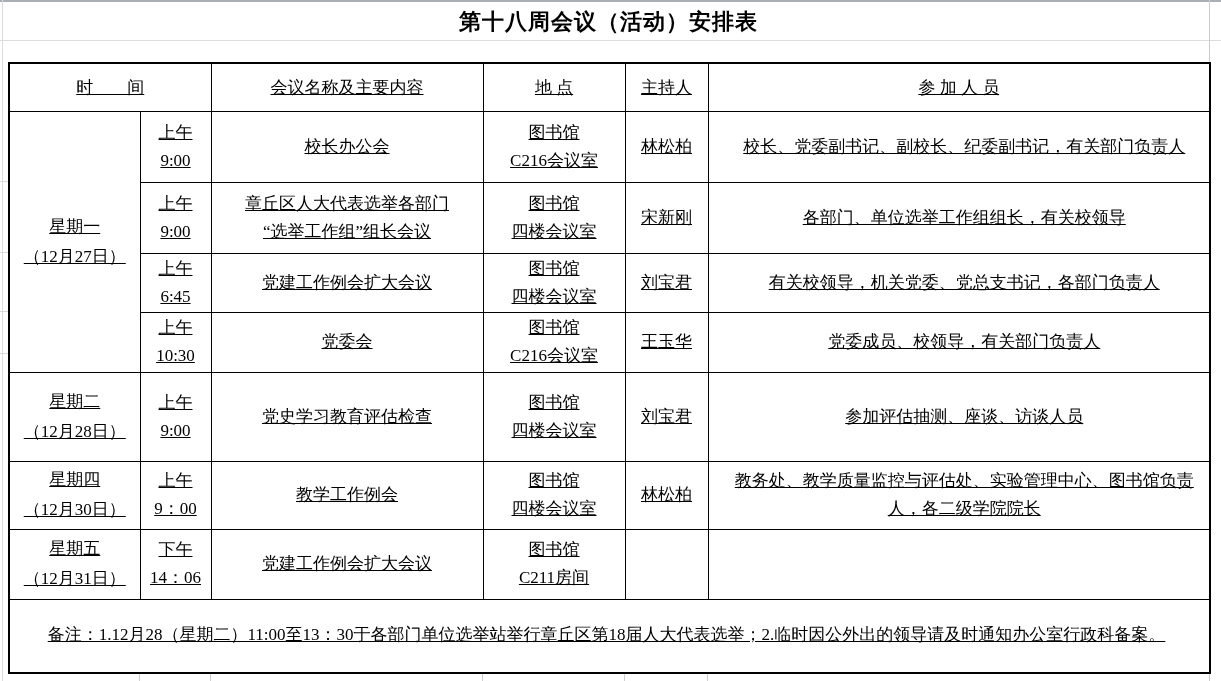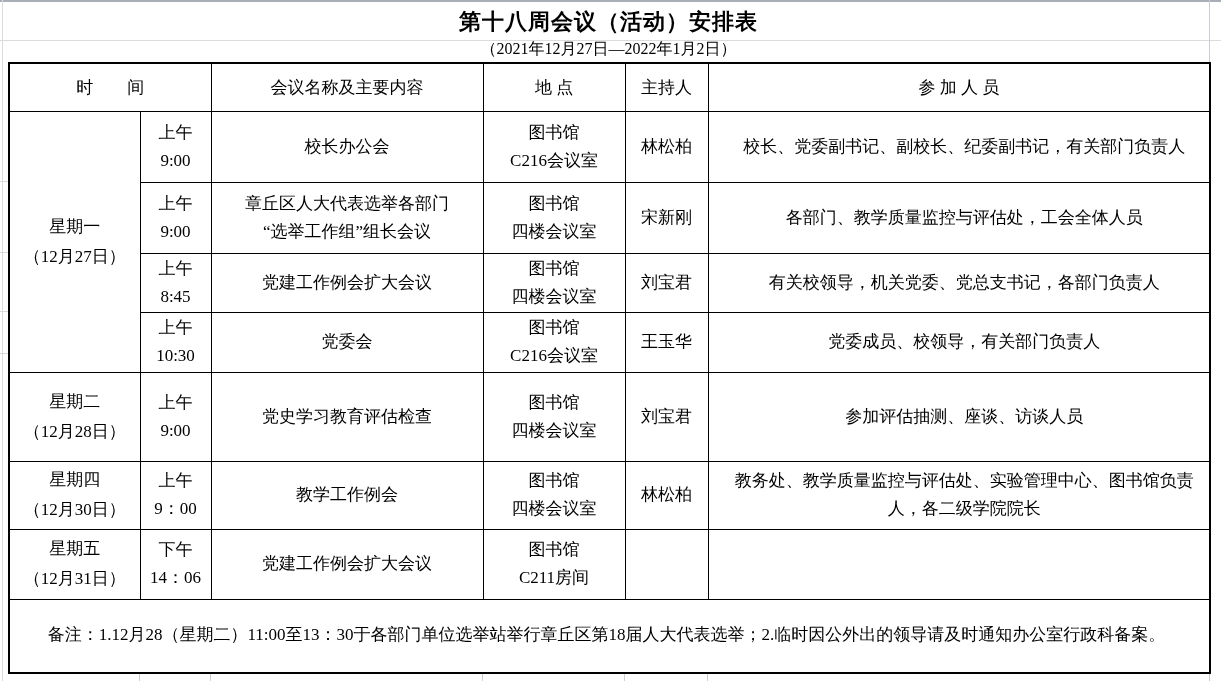--- a/index.html
+++ b/index.html
@@ -43,20 +43,21 @@
 
   table.sched {
     position: absolute;
     left: 8px;
     top: 62px;
     width: 1201px;
     border-collapse: collapse;
     table-layout: fixed;
     background: #fff;
     border: 2px solid #000;
+    text-decoration: underline;
   }
   table.sched th, table.sched td {
     border: 1px solid #000;
     font-size: 17px;
     font-weight: normal;
     text-align: center;
     vertical-align: middle;
     overflow: hidden;
   }
   tr.hrow      { height: 48px; }
@@ -102,21 +103,20 @@
   <div class="stub stub3"></div>
   <div class="stub stub4"></div>
   <div class="bt bt1"></div>
   <div class="bt bt2"></div>
   <div class="bt bt3"></div>
   <div class="bt bt4"></div>
   <div class="bt bt5"></div>
 
   <div class="title-block">
     <div class="doc-title">第十八周会议（活动）安排表</div>
-    <div class="doc-subtitle">（2021年12月27日—2022年1月2日）</div>
   </div>
 
   <table class="sched">
     <colgroup>
       <col style="width:131px">
         <col style="width:71px">
         <col style="width:272px">
       <col style="width:142px">
         <col style="width:83px">
         <col style="width:502px">
@@ -159,27 +159,27 @@
       </td>
       <td class="meet">
         <div class="ln">章丘区人大代表选举各部门</div>
         <div class="ln">“选举工作组”组长会议</div>
       </td>
       <td class="loc">
         <div class="ln">图书馆</div>
         <div class="ln">四楼会议室</div>
       </td>
       <td class="host">宋新刚</td>
-      <td class="part">各部门、教学质量监控与评估处，工会全体人员</td>
+      <td class="part">各部门、单位选举工作组组长，有关校领导</td>
     </tr>
 
     <tr class="r3">
       <td class="time">
         <div class="ln">上午</div>
-        <div class="ln">8:45</div>
+        <div class="ln">6:45</div>
       </td>
       <td class="meet">
         <div class="ln">党建工作例会扩大会议</div>
         <div class="ln"></div>
       </td>
       <td class="loc">
         <div class="ln">图书馆</div>
         <div class="ln">四楼会议室</div>
       </td>
       <td class="host">刘宝君</td>

